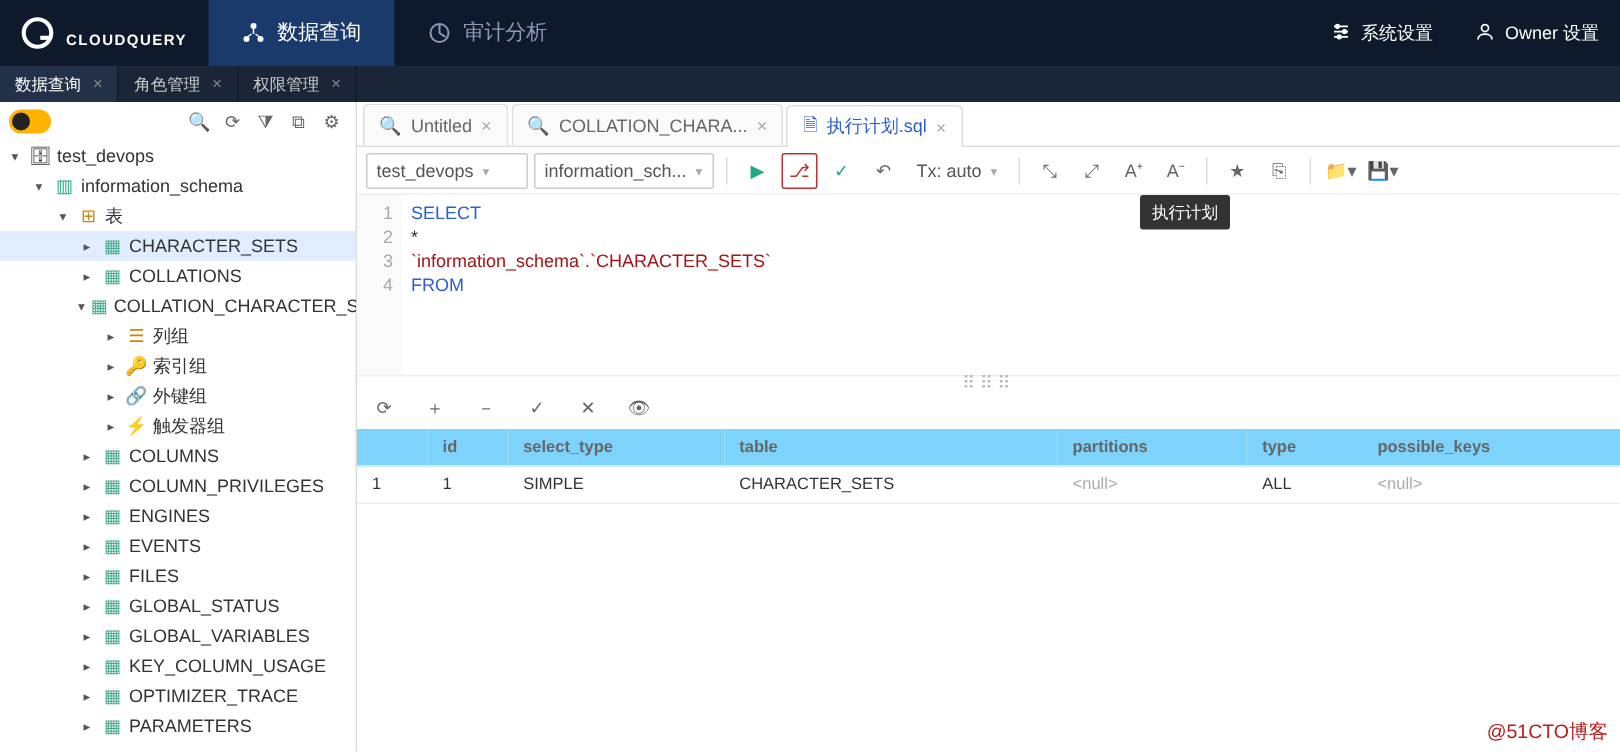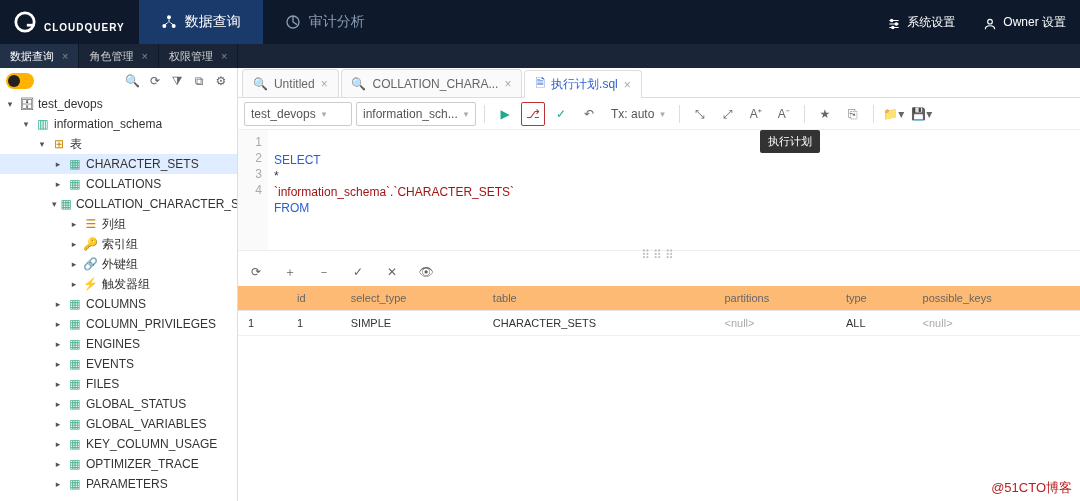--- a/index.html
+++ b/index.html
@@ -5,21 +5,21 @@
 * { box-sizing: border-box; margin: 0; padding: 0; font-family: -apple-system, "Segoe UI", Arial, sans-serif; }
 body { width: 1080px; height: 501px; overflow: hidden; background: #fff; font-size: 12px; color: #333; position: relative; }
 
 
 .topbar { height: 44px; background: #0e1a2b; display: flex; align-items: center; color: #fff; }
 .logo { display: flex; align-items: flex-end; gap: 8px; padding: 0 14px; font-weight: 700; letter-spacing: 1px; font-size: 10px; }
 .logo-icon { width: 22px; height: 22px; }
 .top-tab { height: 44px; display: flex; align-items: center; padding: 0 22px; gap: 8px; cursor: pointer; font-size: 14px; }
 .top-tab.active { background: #1a3a6b; }
 .spacer { flex: 1; }
-.sys { display: flex; align-items: flex-end; gap: 6px; padding: 0 14px; font-size: 12px; cursor: pointer; }
+.sys { display: flex; align-items: flex-start; gap: 6px; padding: 0 14px; font-size: 12px; cursor: pointer; }
 
 
 .sec-tabs { height: 24px; background: #1a2638; display: flex; align-items: center; color: #ccc; font-size: 11px; }
 .sec-tab { padding: 0 10px; height: 24px; display: flex; align-items: center; gap: 8px; cursor: pointer; border-right: 1px solid #0e1a2b; }
 .sec-tab.active { background: #223148; color: #fff; }
 .sec-close { color: #888; }
 
 
 .main { display: flex; height: calc(501px - 44px - 24px); }
 
@@ -49,39 +49,39 @@
 .sel-box { height: 24px; border: 1px solid #ccc; border-radius: 2px; display: flex; align-items: center; padding: 0 6px; gap: 6px; font-size: 12px; color: #555; cursor: pointer; }
 .sel-box .dd { color: #aaa; font-size: 9px; }
 .tbtn { width: 24px; height: 24px; display: flex; align-items: center; justify-content: center; color: #666; cursor: pointer; border-radius: 2px; }
 .tbtn.hl { border: 1px solid #b33; }
 .vdiv { width: 1px; height: 18px; background: #ddd; margin: 0 4px; }
 .tooltip { position: absolute; background: #333; color: #fff; padding: 4px 8px; font-size: 11px; top: 32px; left: 522px; border-radius: 2px; }
 
 
 .editor { height: 120px; display: flex; font-family: Consolas, monospace; font-size: 12px; }
 .gutter { width: 30px; background: #fafafa; text-align: right; color: #aaa; padding: 4px 6px 0 0; line-height: 16px; }
-.code { flex: 1; padding: 4px 6px; line-height: 16px; margin-top: 18px; }
+.code { flex: 1; padding: 4px 6px; line-height: 16px; }
 .kw { color: #2a5fd0; }
 .str { color: #a31515; }
 
 
 .drag { height: 8px; display: flex; align-items: center; justify-content: center; color: #bbb; letter-spacing: 3px; cursor: row-resize; border-top: 1px solid #eee; }
 
 
 .rtabs { height: 30px; border-bottom: 2px solid #eee; display: flex; align-items: center; padding-left: 8px; }
 .rtab { padding: 0 14px; height: 30px; display: flex; align-items: center; color: #666; cursor: pointer; font-size: 12px; }
 .rtab.active { color: #2a5fd0; border-bottom: 2px solid #2a5fd0; margin-bottom: -2px; }
 
 
 .rtools { height: 28px; display: flex; align-items: center; padding: 0 8px; gap: 14px; color: #999; }
 
 
 .tbl { flex: 1; overflow: auto; }
 .tbl table { border-collapse: collapse; width: 100%; font-size: 11px; }
-.tbl th { background: #fdba74; text-align: left; padding: 6px 10px; font-weight: normal; color: #666; border-bottom: 1px solid #e5e5e5; }
+.tbl th { background: #7dd3fc; text-align: left; padding: 6px 10px; font-weight: bold; color: #666; border-bottom: 1px solid #e5e5e5; }
 .tbl td { padding: 6px 10px; border-bottom: 1px solid #f0f0f0; }
 .null { color: #aaa; }
 
 .watermark { position: absolute; right: 8px; bottom: 4px; color: #b91c1c; font-size: 13px; }
 </style>
 </head>
 <body>
 
 <div class="topbar">
   <div class="logo">

